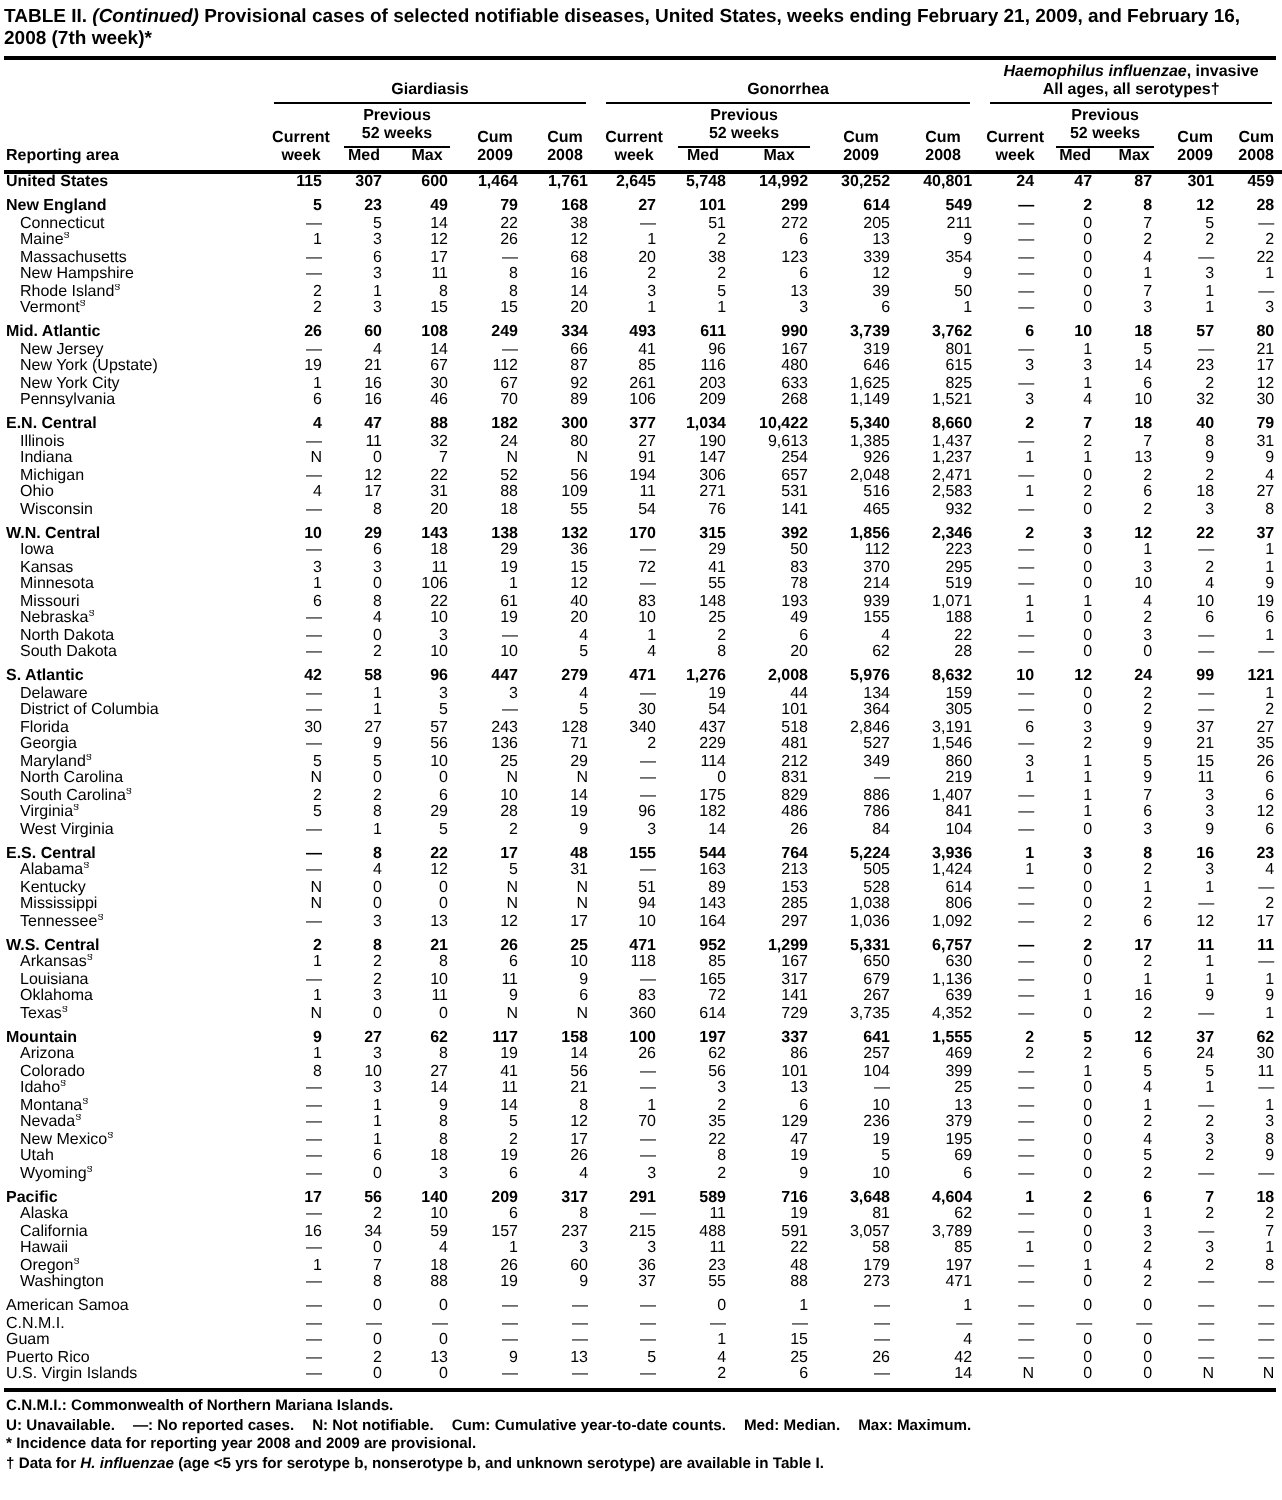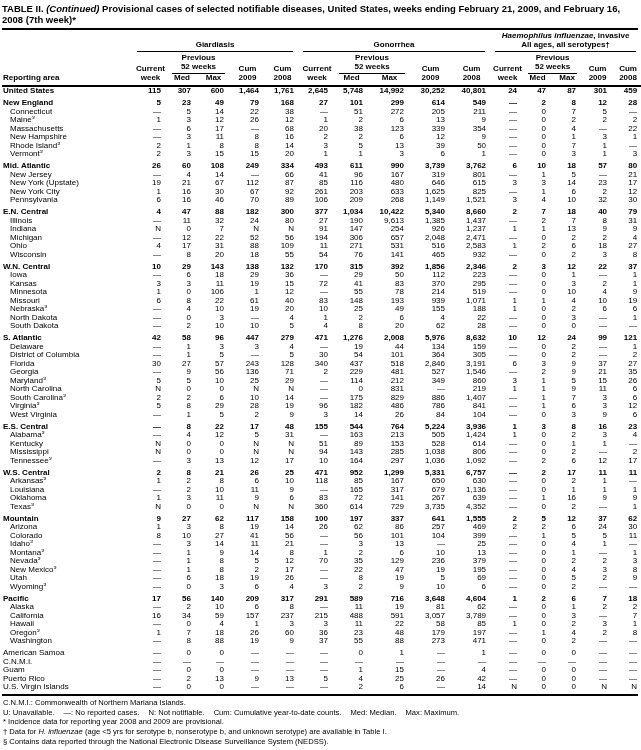--- a/index.html
+++ b/index.html
@@ -25,21 +25,21 @@
   
   tbody td{font-size:8px;line-height:8.5px;padding:0;vertical-align:bottom;white-space:nowrap;overflow:hidden;}
   td.area{text-align:left;padding-left:1px;}
   td.area.ind{padding-left:8px;}
   td.num{text-align:right;padding-right:6px;}
   tr.bold td{font-weight:bold;}
   tr.gap td{padding-top:3.5px;}
   sup{font-size:5.5px;line-height:0;}
   
   .footnotes{border-top:2px solid #000;margin-top:2px;padding:2.5px 0 0 1px;font-size:7.6px;line-height:9.6px;}
-  .fn-line{white-space:pre-wrap;}
+  .fn-line{white-space:pre-wrap;font-weight:bold;}
   .abbr-seg{margin-right:9px;}
 </style>
 </head>
 <body>
 
 <div class="page">
 
   <div class="title"><span>TABLE II. </span><span class="it">(Continued)</span><span> Provisional cases of selected notifiable diseases, United States, weeks ending February 21, 2009, and February 16, 2008 (7th week)*</span></div>
 
   <table>
@@ -1347,16 +1347,15 @@
           <td class="num">N</td>
         </tr>
       </tbody>
   </table>
 
   <div class="footnotes">
     <div class="fn-line">C.N.M.I.: Commonwealth of Northern Mariana Islands.</div>
     <div class="fn-line"><span class="abbr-seg">U: Unavailable.</span><span class="abbr-seg">—: No reported cases.</span><span class="abbr-seg">N: Not notifiable.</span><span class="abbr-seg">Cum: Cumulative year-to-date counts.</span><span class="abbr-seg">Med: Median.</span><span class="abbr-seg">Max: Maximum.</span></div>
     <div class="fn-line">* Incidence data for reporting year 2008 and 2009 are provisional.</div>
     <div class="fn-line"><span>† Data for </span><span class="it">H. influenzae</span><span> (age &lt;5 yrs for serotype b, nonserotype b, and unknown serotype) are available in Table I.</span></div>
-    <div class="fn-line">§ Contains data reported through the National Electronic Disease Surveillance System (NEDSS).</div>
   </div>
 
 </div>
 
 </body></html>

